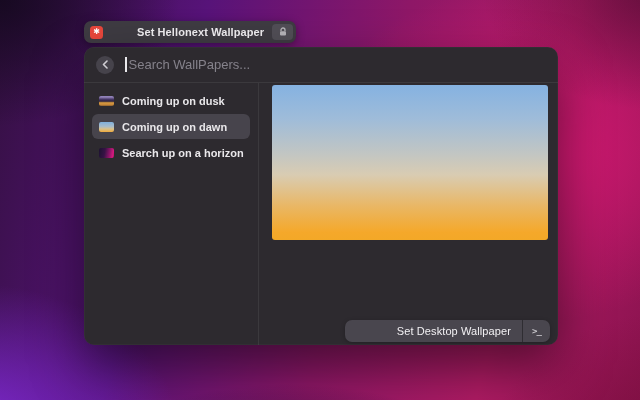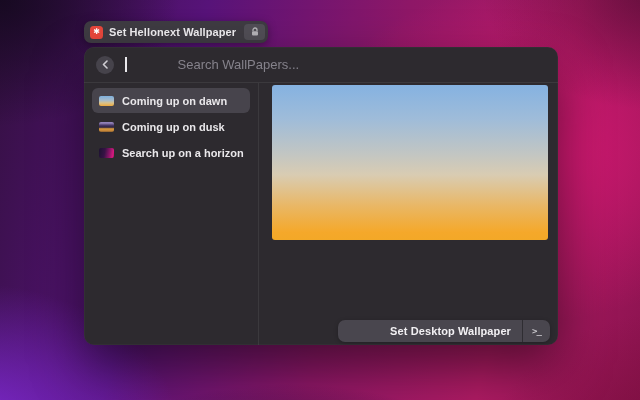--- a/index.html
+++ b/index.html
@@ -22,21 +22,21 @@
   .pill {
     position:absolute; left:84px; top:21px; height:22px;
     display:flex; align-items:center; gap:6px;
     background:#3e3b42; border-radius:7px; padding:0 3px 0 6px;
     box-shadow:0 2px 8px rgba(0,0,0,0.35);
   }
   .app-icon {
     width:13px; height:13px; border-radius:3.5px; background:#e8473c;
     display:grid; place-items:center; color:#fff; font-size:8px; line-height:1;
   }
-  .pill-title { font-size:11px; font-weight:700; color:#f0eef1; letter-spacing:0.1px; }
+  .pill-title { font-size:11px; font-weight:700; color:#f0eef1; letter-spacing:0.1px;margin-left:28px; }
   .lock-badge {
     width:21px; height:16px; border-radius:4px; background:#514e56;
     display:grid; place-items:center; margin-left:2px;
   }
 
   
   .window {
     position:absolute; left:84px; top:47px; width:474px; height:298px;
     background:#2d2a2f; border-radius:10px;
     box-shadow:0 22px 50px rgba(0,0,0,0.5), 0 0 0 0.5px rgba(255,255,255,0.06) inset;
@@ -48,21 +48,21 @@
     padding:0 12px; border-bottom:1px solid rgba(255,255,255,0.07);
   }
   .back-btn {
     width:18px; height:18px; border-radius:50%; background:#46434b;
     display:grid; place-items:center; cursor:pointer; flex:0 0 18px;
   }
   .caret { width:1.5px; height:15px; background:#e9e8ec; margin-left:11px; }
   .search-input {
     flex:1; background:transparent; border:none; outline:none;
     font-family:"Liberation Sans", sans-serif;
-    font-size:13px; color:#e8e6ea; margin-left:10px; min-width:0;padding-left:41px;
+    font-size:13px; color:#e8e6ea; margin-left:2px; min-width:0;
   }
   .search-input::placeholder { color:#85828b; }
 
   .body { flex:1; display:flex; min-height:0; }
 
   .list-panel {
     width:175px; flex:0 0 175px; border-right:1px solid rgba(255,255,255,0.07);
     padding:5px 8px;
   }
   .list-row {
@@ -90,21 +90,21 @@
       #d9ccb2 58%, #e9b765 78%, #f5a82a 95%, #f3a827 100%);
   }
 
   .action-btn {
     position:absolute; right:8px; bottom:3px; height:22px;
     display:flex; align-items:stretch; background:#49464e; border-radius:7px;
     overflow:hidden; cursor:pointer; box-shadow:0 1px 4px rgba(0,0,0,0.25);
   }
   .action-label {
     display:flex; align-items:center; padding:0 11px;
-    font-size:11px; font-weight:700; color:#f2f0f3; letter-spacing:0.1px;margin-left:41px;
+    font-size:11px; font-weight:400; color:#f2f0f3; letter-spacing:0.1px;margin-left:41px;
   }
   .action-sep { width:1px; background:rgba(0,0,0,0.35); }
   .action-key {
     width:27px; display:grid; place-items:center;
     font-family:"DejaVu Sans Mono", monospace; font-size:9px; font-weight:700;
     color:#c8c6cb; letter-spacing:-1px;
   }
 </style>
 </head>
 <body>
@@ -130,27 +130,27 @@
           <path d="M5 1 L1.5 4.5 L5 8"></path>
         </svg>
       </div>
       <div class="caret"></div>
       <input class="search-input" type="text" value="" placeholder="Search WallPapers..." style="">
     </div>
 
     <div class="body">
 
       <div class="list-panel">
+        <div class="list-row">
+          <span class="thumb thumb-dusk"></span>
+          <span class="row-label">Coming up on dusk</span>
+        </div>
         <div class="list-row selected">
           <span class="thumb thumb-dawn"></span>
           <span class="row-label">Coming up on dawn</span>
-        </div>
-        <div class="list-row">
-          <span class="thumb thumb-dusk"></span>
-          <span class="row-label">Coming up on dusk</span>
         </div>
         <div class="list-row">
           <span class="thumb thumb-horizon"></span>
           <span class="row-label">Search up on a horizon</span>
         </div>
       </div>
 
       <div class="detail-panel">
         <div class="preview"></div>
 

